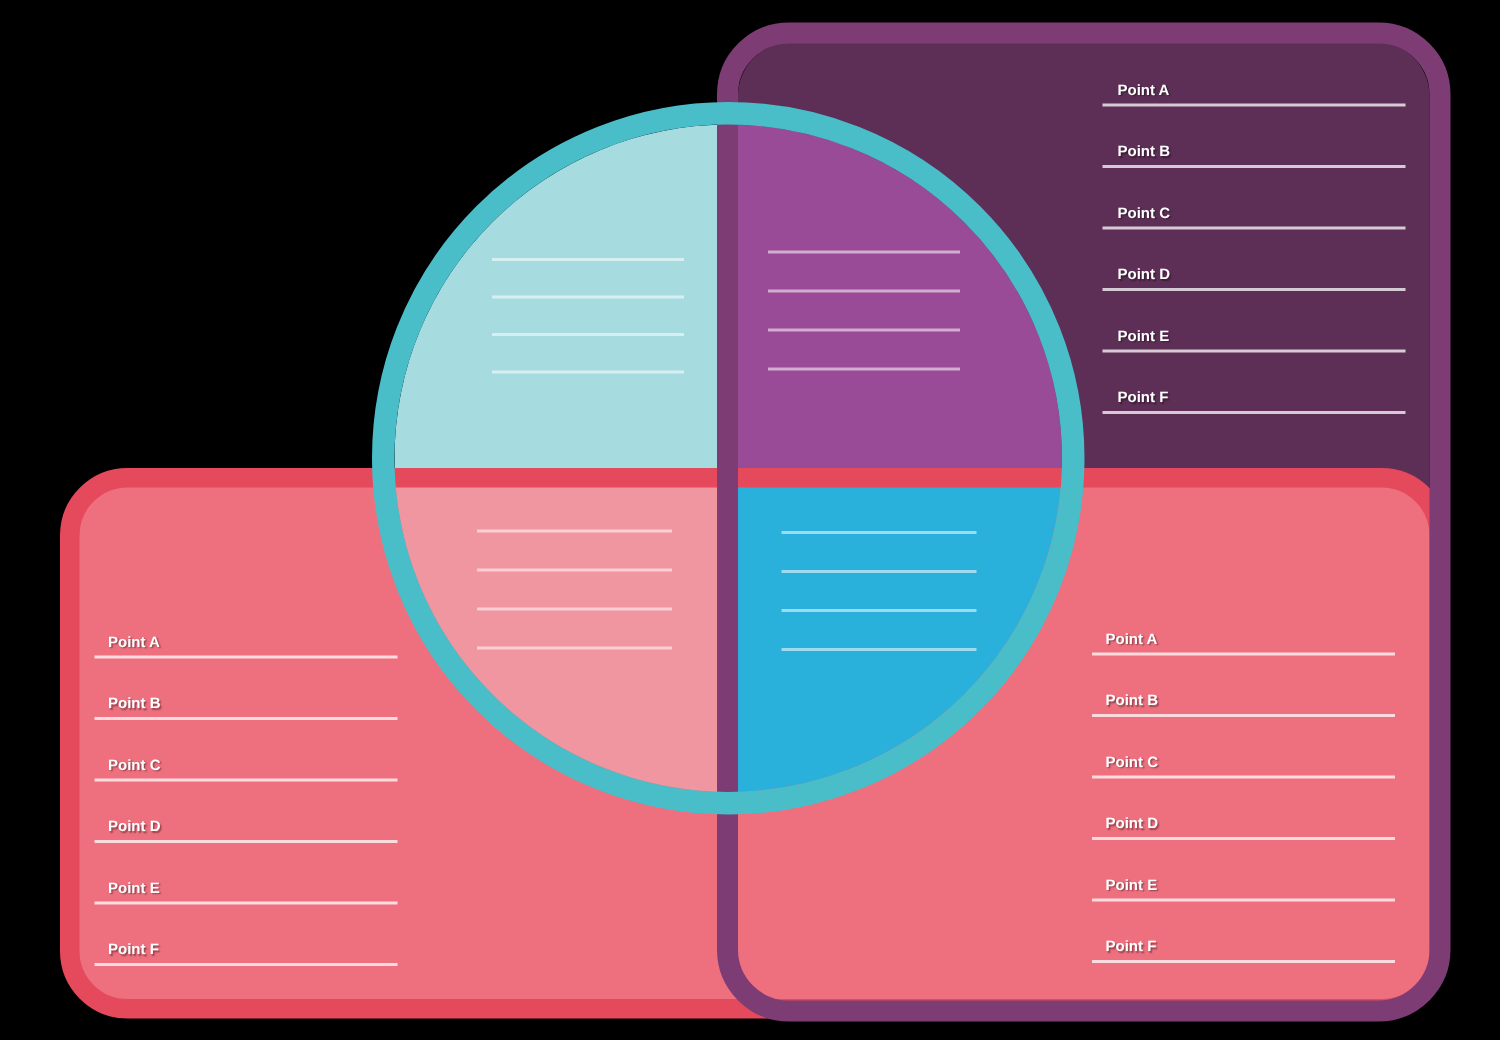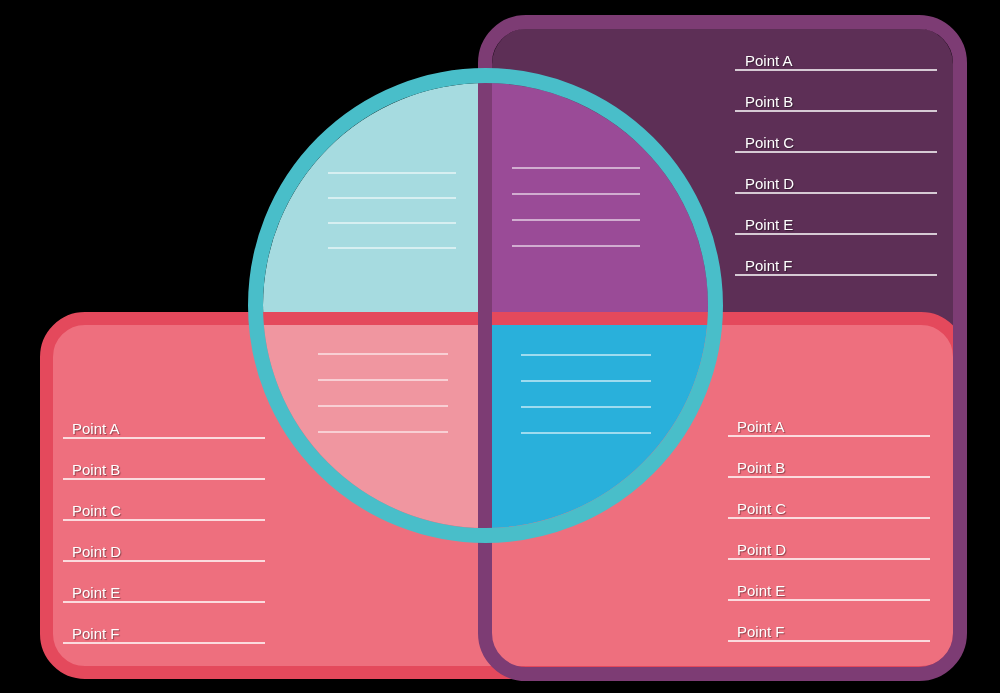--- a/index.html
+++ b/index.html
@@ -46,21 +46,21 @@
 
   
   .ph{height:2px;background:rgba(255,255,255,0.55);display:block;}
 
   
   .pt-item{
     height:21px;border-bottom:2px solid rgba(255,255,255,0.75);
   }
   .pt-item .pt-label{
     position:static;display:block;line-height:21px;
-    color:#fff;font-size:15px;font-weight:normal;
+    color:#fff;font-size:10px;font-weight:bold;
     text-shadow:1px 1px 1px rgba(0,0,0,0.4);
     white-space:nowrap;
   }
   .list-tr{left:735px;width:202px;}
   .list-tr .pt-label{padding-left:10px;}
   .list-bl{left:63px;width:202px;}
   .list-bl .pt-label{padding-left:9px;}
   .list-br{left:728px;width:202px;}
   .list-br .pt-label{padding-left:9px;}
 </style>

